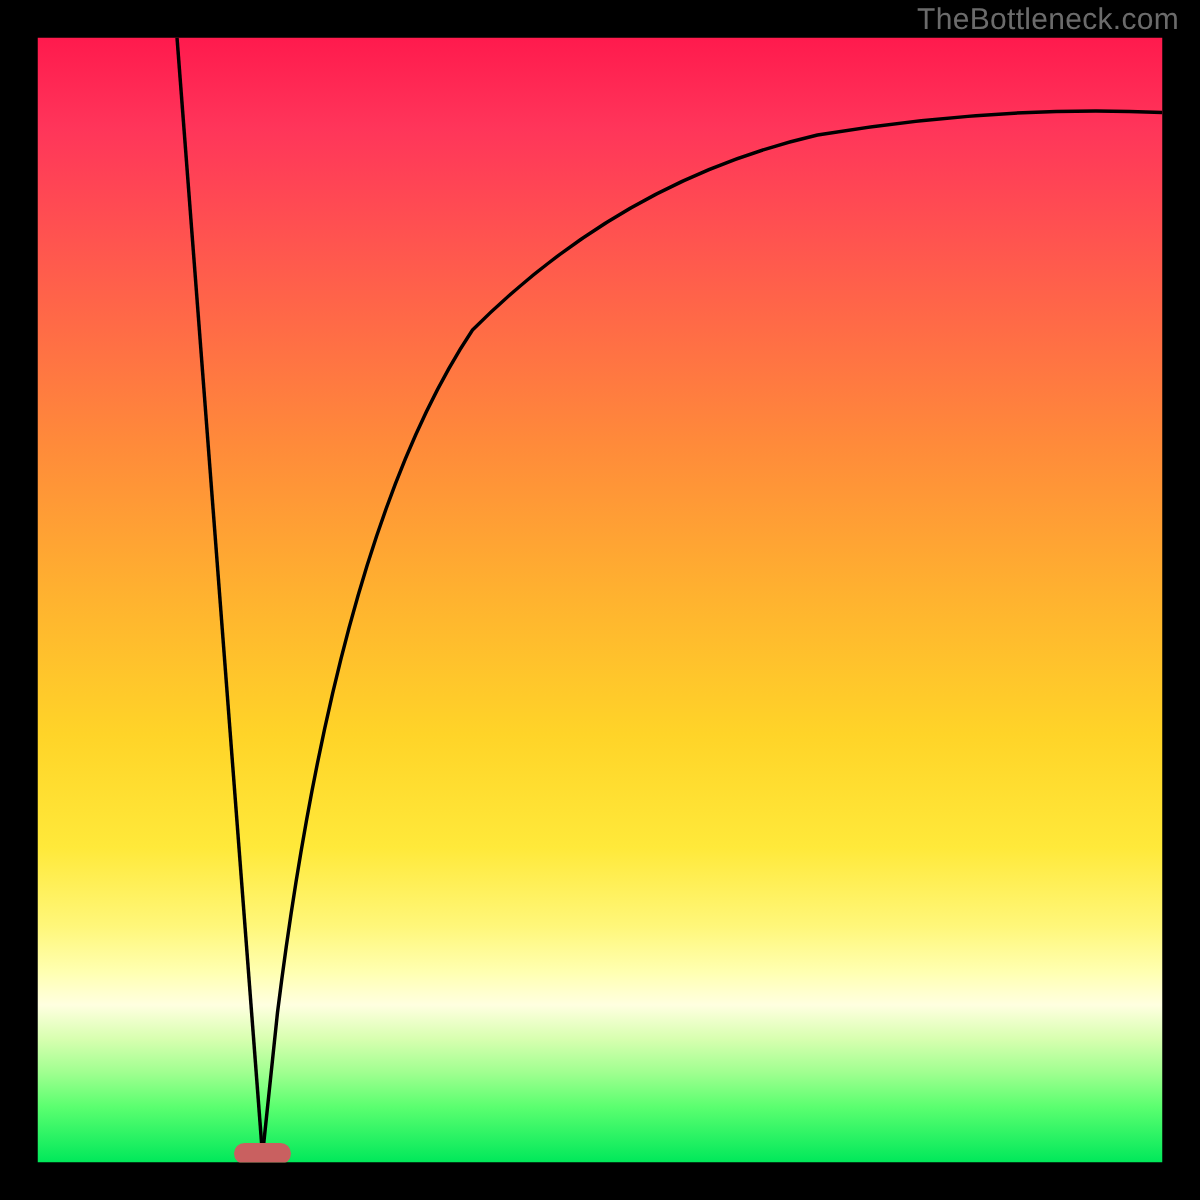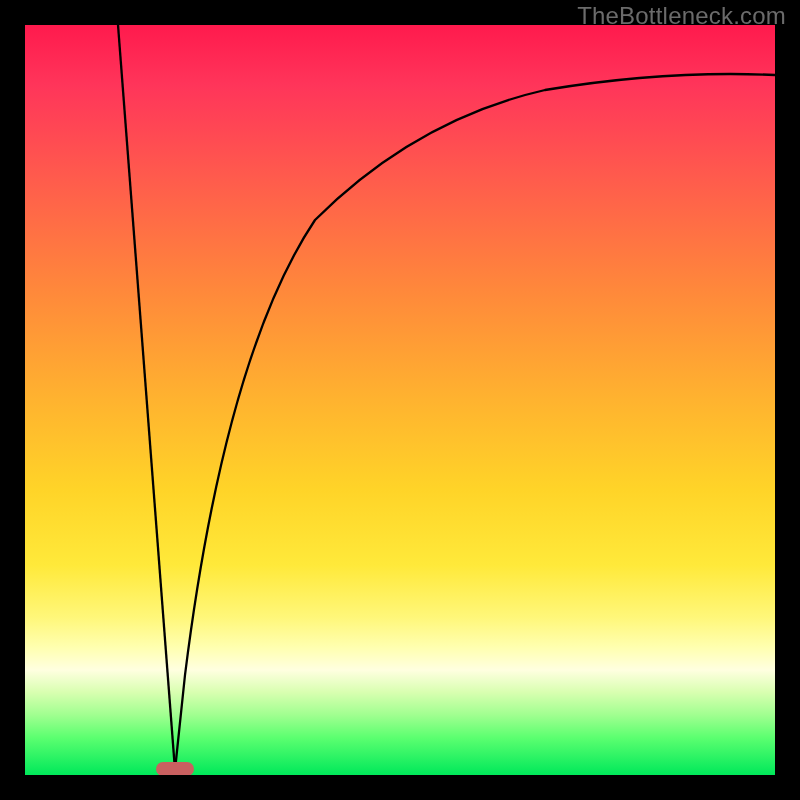--- a/index.html
+++ b/index.html
@@ -63,21 +63,21 @@
     width: 38px;
     height: 14px;
     background: #c96060;
     border-radius: 7px;
   }
   .watermark {
     position: absolute;
     top: 2px;
     right: 14px;
     color: #6b6b6b;
-    font-size: 24px;
+    font-size: 20px;
     font-weight: 500;
     letter-spacing: 0.2px;
   }
 </style>
 </head>
 <body>
 
 <div class="frame">
   <div class="watermark">TheBottleneck.com</div>
 

